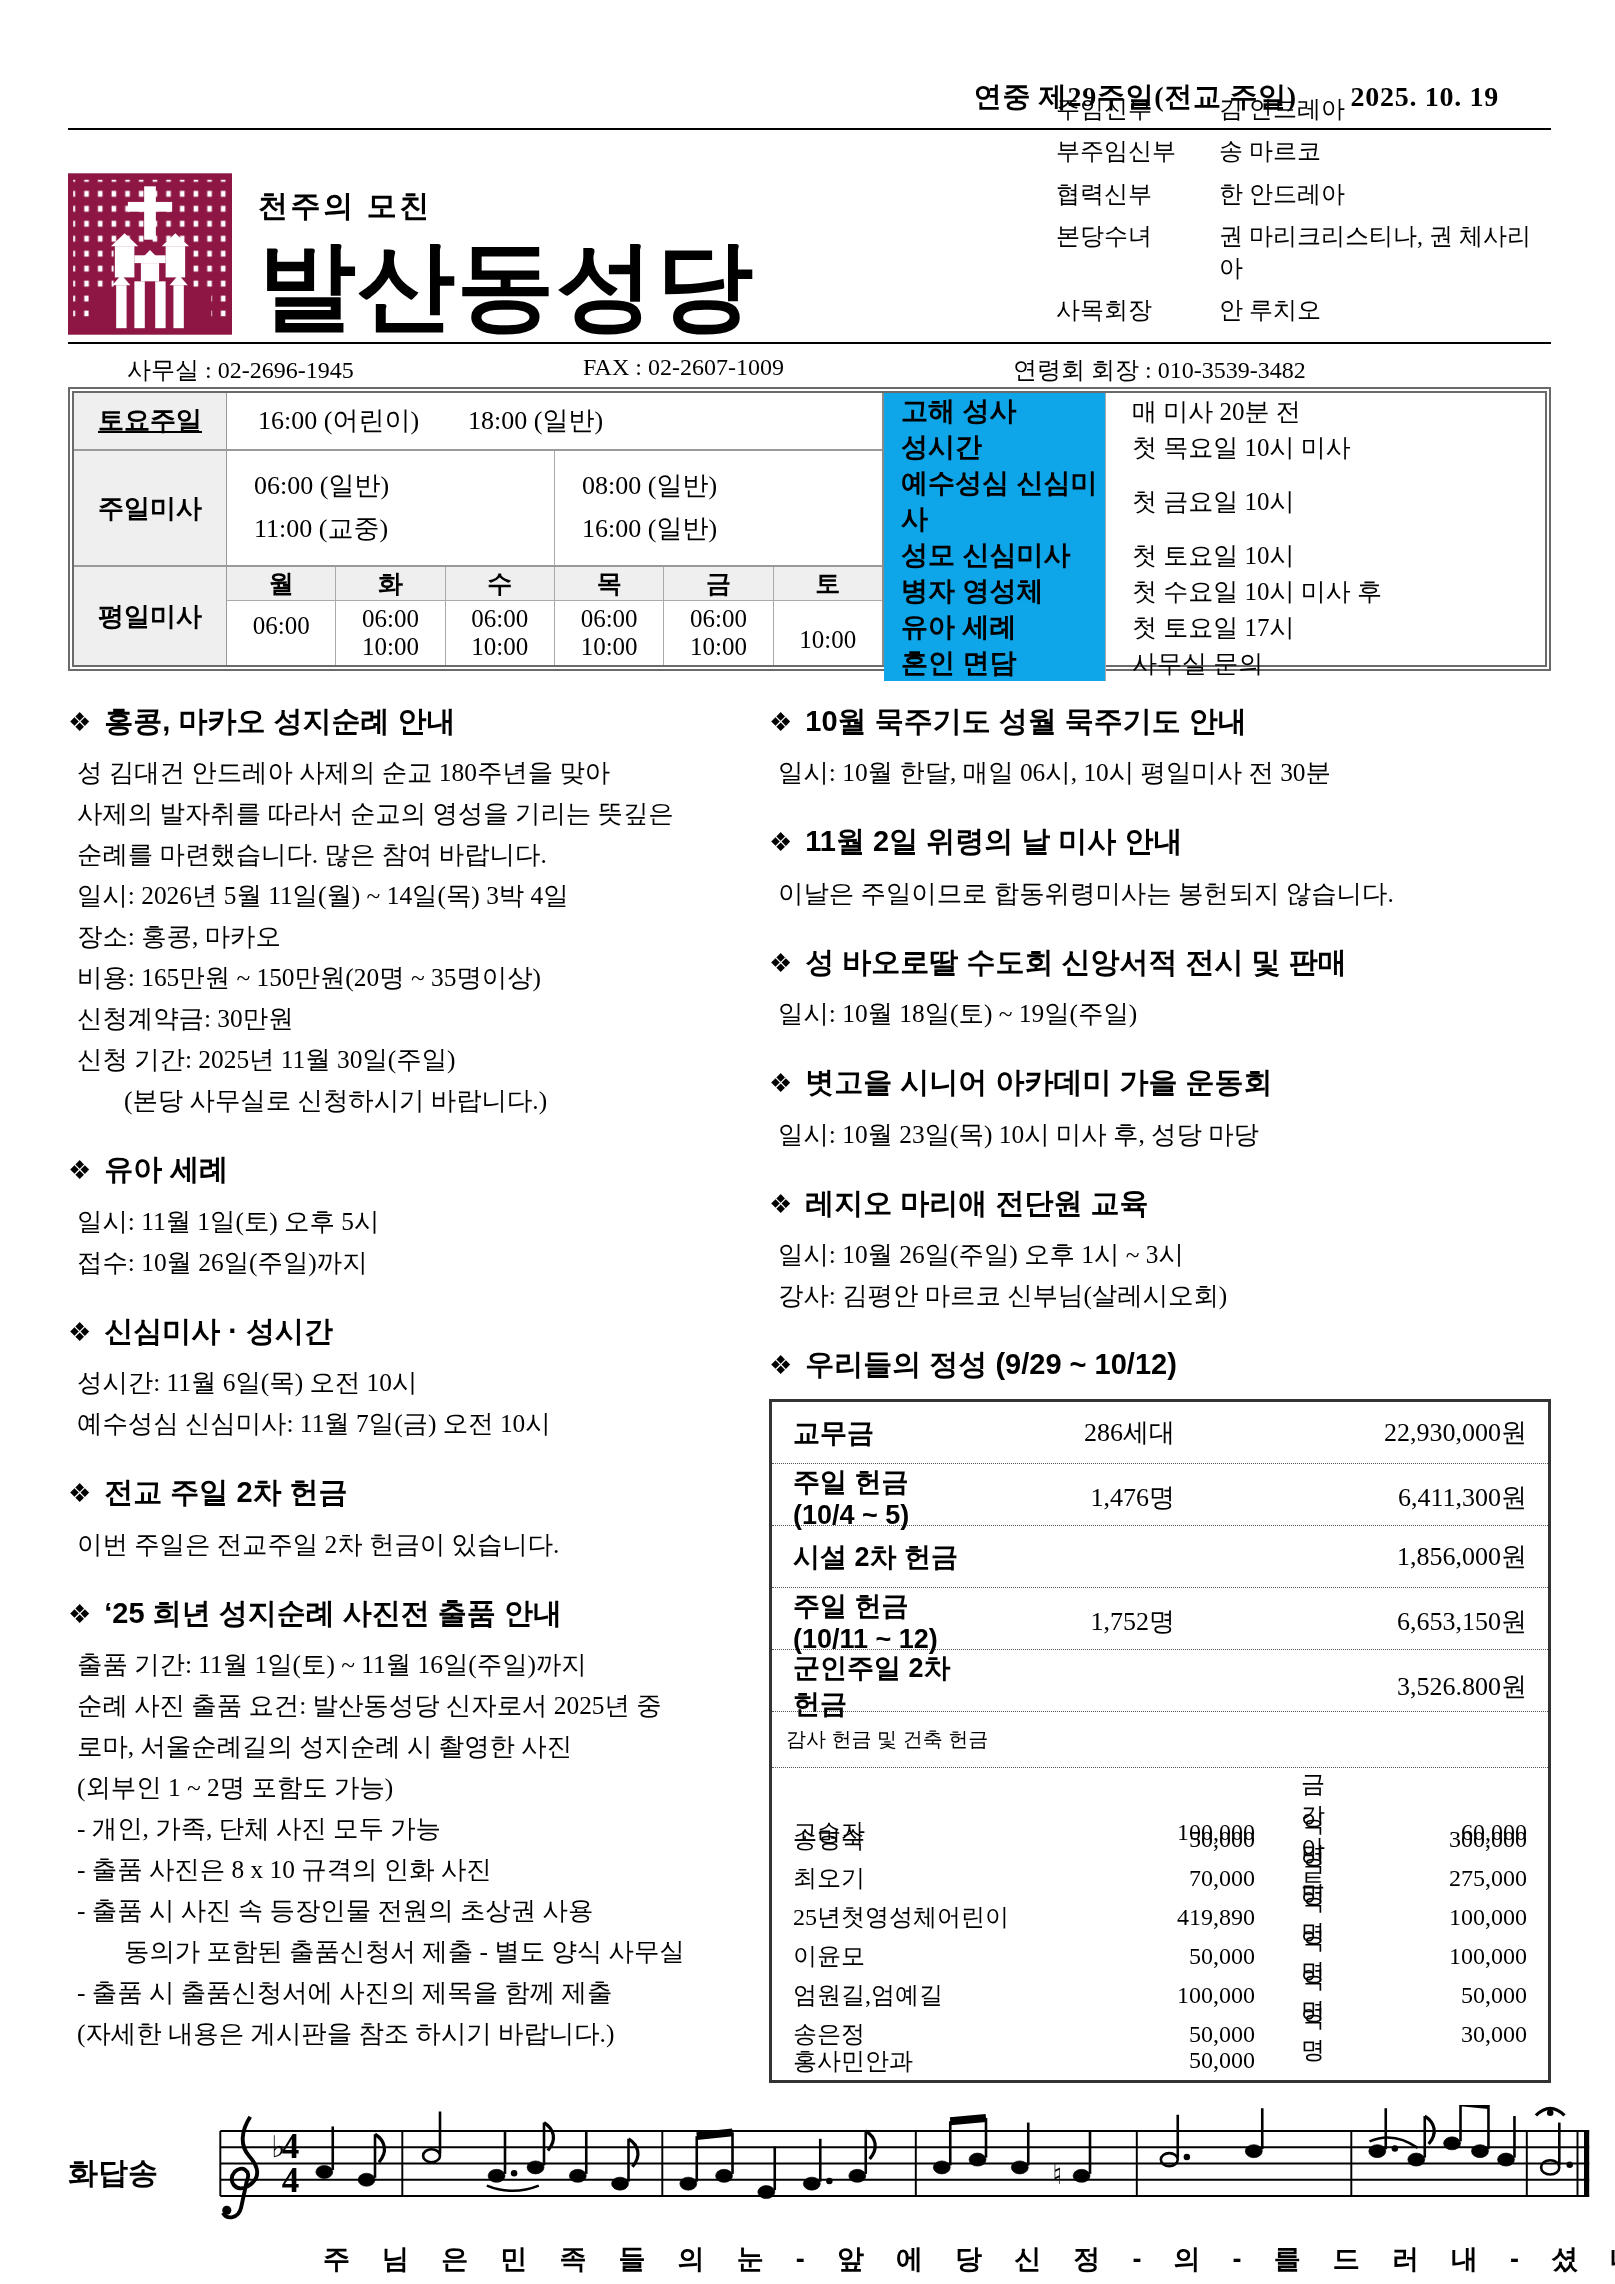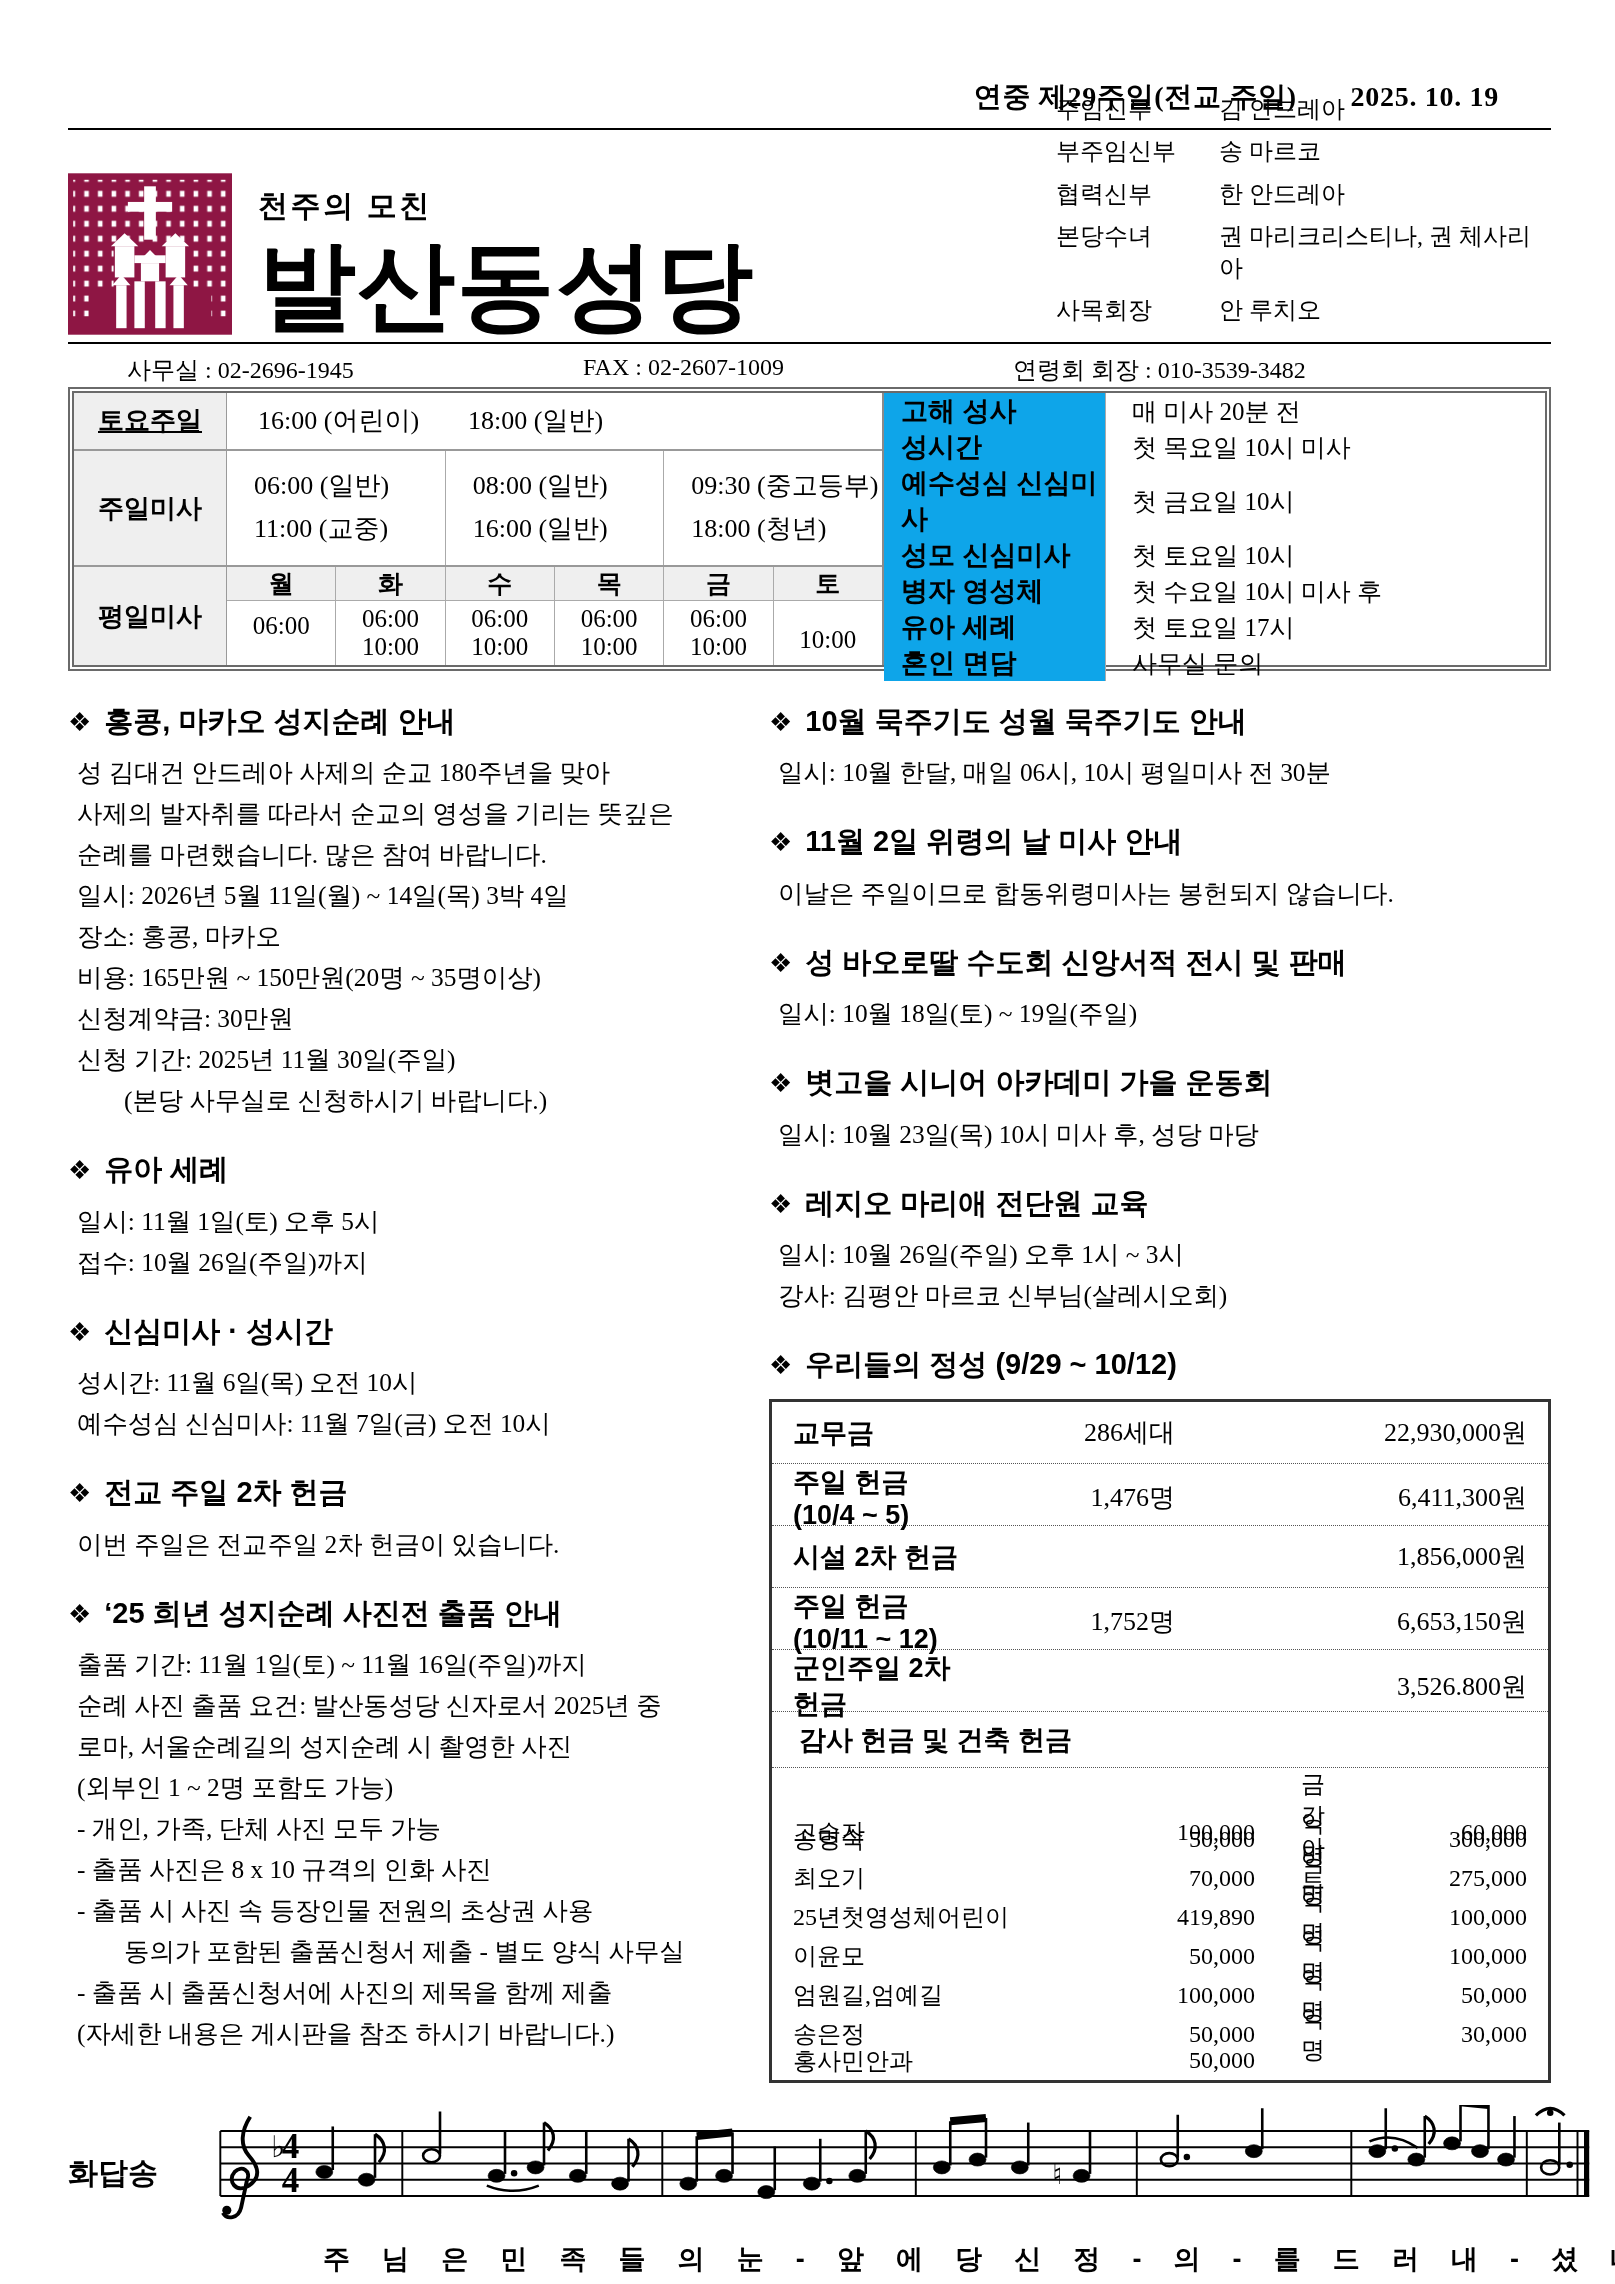--- a/index.html
+++ b/index.html
@@ -64,22 +64,22 @@
   .bullet { margin-right:13px; font-size:26px; }
   .sec-line { font-size:25.4px; line-height:41px; padding-left:9px; }
   .indent1 { padding-left:56px; }
 
   
   .offer-table { border:3.3px solid #333; margin-top:14.3px; }
   .sum-row { display:grid; grid-template-columns:1fr 209px 352px; align-items:center; height:62px; border-bottom:1.3px dotted #555; padding:0 21px; }
   .sum-item { font-family:"Liberation Sans","DejaVu Sans",sans-serif; font-weight:bold; font-size:27px; }
   .sum-qty { font-size:26px; text-align:right; }
   .sum-amt { font-size:26px; text-align:right; }
-  .special-row { height:56px; display:flex; align-items:center; padding:0 27px; border-bottom:1.3px dotted #555;
-                 font-family:"Liberation Sans","DejaVu Sans",sans-serif; font-weight:bold; font-size:27px; }
+  .special-row { height:56px; display:flex; align-items:center; padding:0 14px; border-bottom:1.3px dotted #555;
+                 font-family:"Liberation Sans","DejaVu Sans",sans-serif; font-weight:normal; font-size:20px; }
   .don-row { display:grid; grid-template-columns:306px 156px 1fr 202px; align-items:center; height:39px; padding:0 21px; font-size:24px; }
   .don-a { text-align:right; }
   .don-n2 { padding-left:46px; }
 
   
   .music-row { display:flex; margin-top:22px; }
   .music-label { font-family:"Liberation Sans","DejaVu Sans",sans-serif; font-weight:bold; font-size:30px; padding-top:48px; margin-right:9px; white-space:nowrap; }
   .score { flex:1; }
   .lyrics { margin:3.9px 0 0 156px; font-family:"Liberation Sans","DejaVu Sans",sans-serif; font-weight:bold; font-size:27px;
             word-spacing:22px; letter-spacing:1.3px; white-space:nowrap; }
@@ -175,24 +175,20 @@
       <div class="row-sun">
         <div class="sched-label">주일미사</div>
         <div class="sun-cols">
           <div class="sun-col">
             <span>06:00 (일반)</span>
             <span>11:00 (교중)</span>
           </div>
           <div class="sun-col">
             <span>08:00 (일반)</span>
             <span>16:00 (일반)</span>
-          </div>
-          <div class="sun-col">
-            <span>09:30 (중고등부)</span>
-            <span>18:00 (청년)</span>
           </div>
         </div>
       </div>
       <div class="row-week">
         <div class="sched-label">평일미사</div>
         <div class="week-right">
           <div class="day-head">
             <div class="day-cell">월</div>
             <div class="day-cell">화</div>
             <div class="day-cell">수</div>

